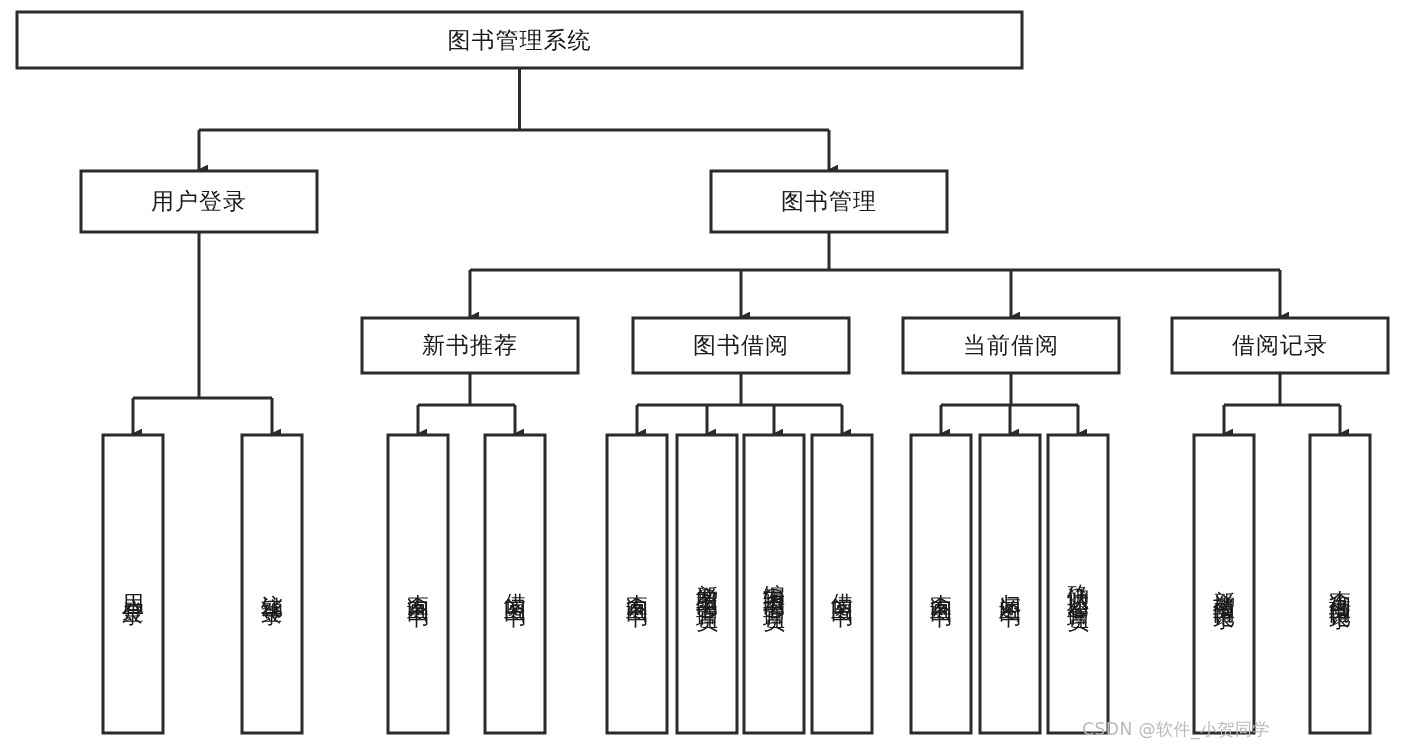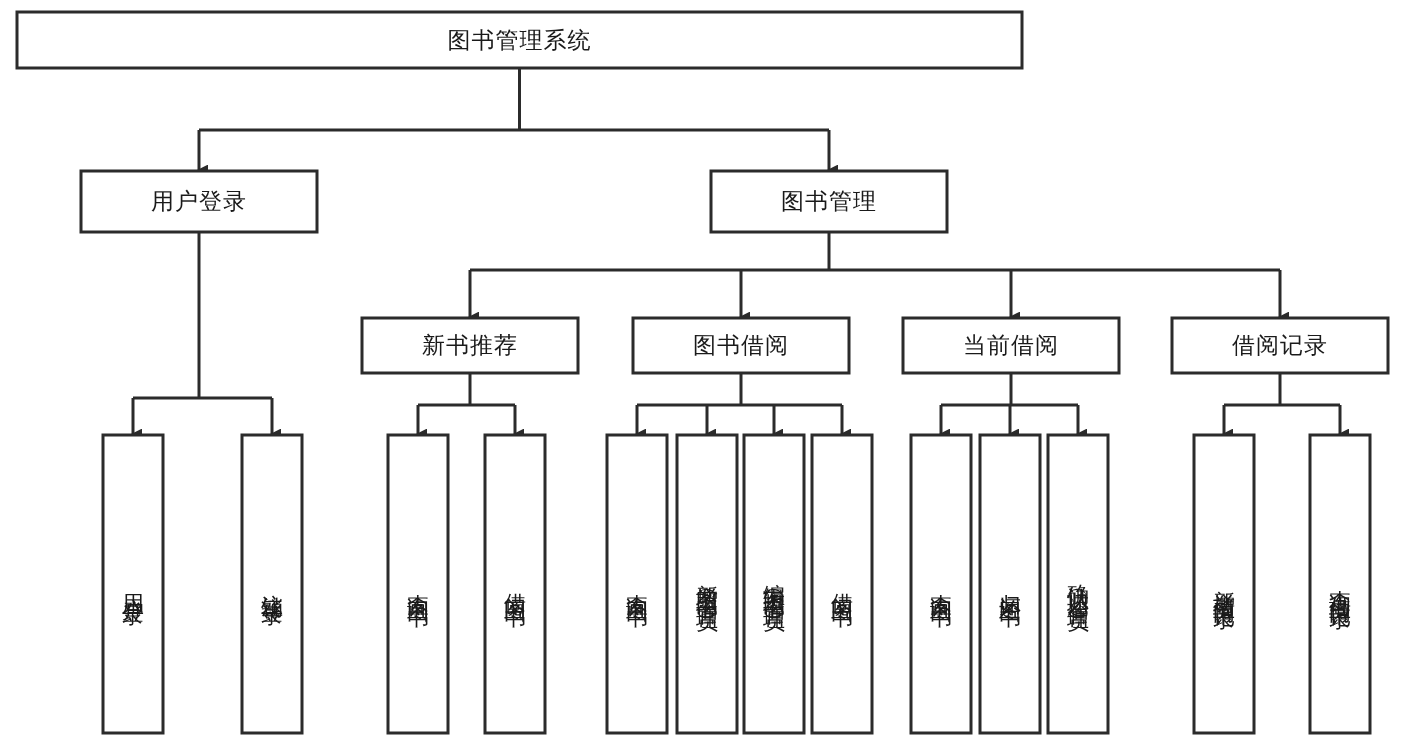--- a/index.html
+++ b/index.html
@@ -128,14 +128,15 @@
       <div class="leaf-label" style="left: 677px; top: 435px; width: 60px; height: 298px;">新增图书（管理员）</div>
       <div class="leaf-label" style="left: 744px; top: 435px; width: 60px; height: 298px;">编辑图书（管理员）</div>
       <div class="leaf-label" style="left: 812px; top: 435px; width: 60px; height: 298px;">借阅图书</div>
       <div class="leaf-label" style="left: 911px; top: 435px; width: 60px; height: 298px;">查询图书</div>
       <div class="leaf-label" style="left: 980px; top: 435px; width: 60px; height: 298px;">归还图书</div>
       <div class="leaf-label" style="left: 1048px; top: 435px; width: 60px; height: 298px;">确认归还（管理员）</div>
       <div class="leaf-label" style="left: 1194px; top: 435px; width: 60px; height: 298px;">新增借阅记录</div>
       <div class="leaf-label" style="left: 1310px; top: 435px; width: 60px; height: 298px;">查询借阅记录</div>
     </div>
 
+  <div class="watermark">CSDN @软件_小贺同学</div>
 
 </div>
 
 </body></html>

